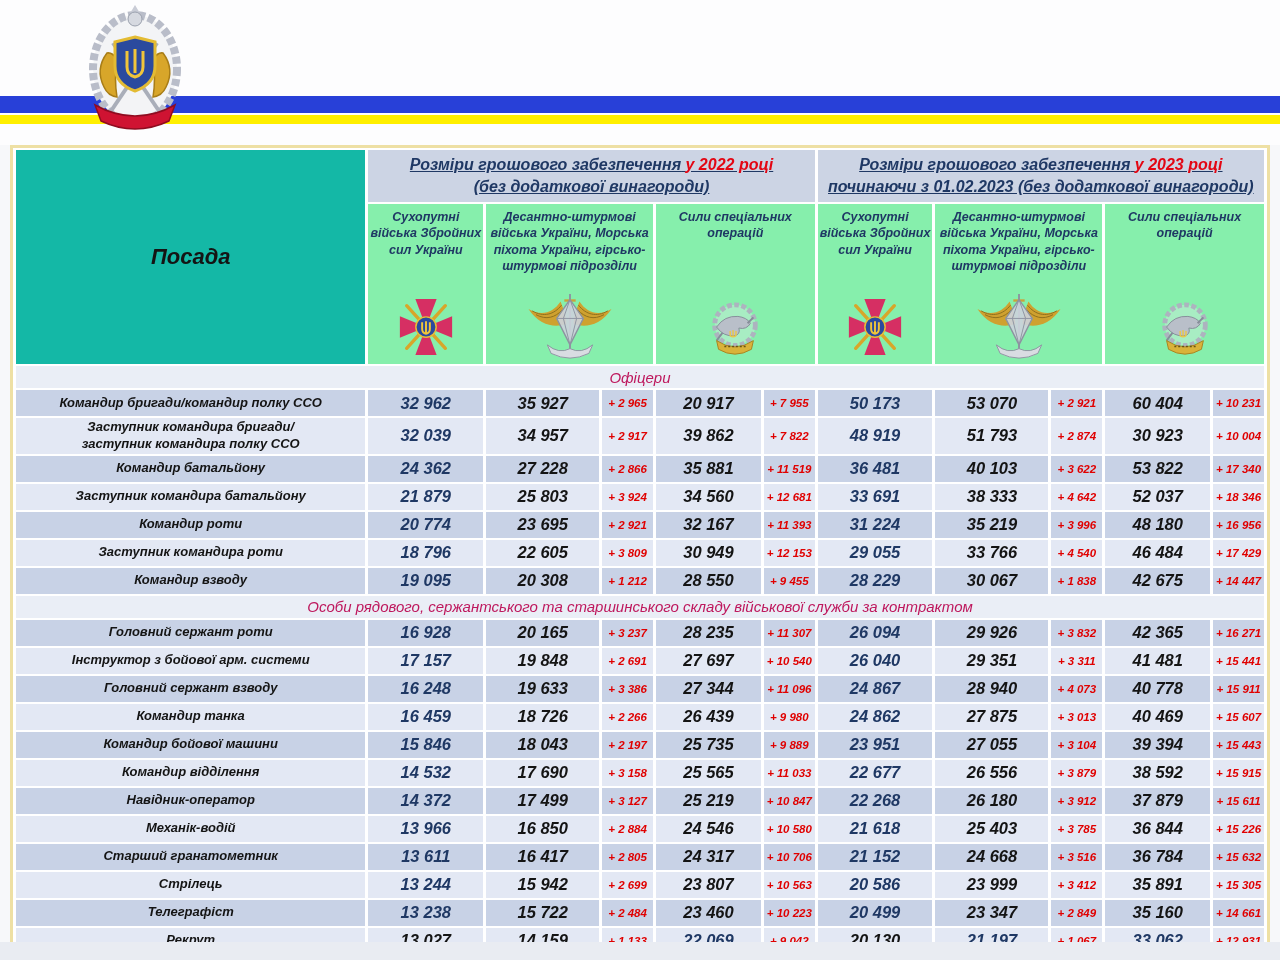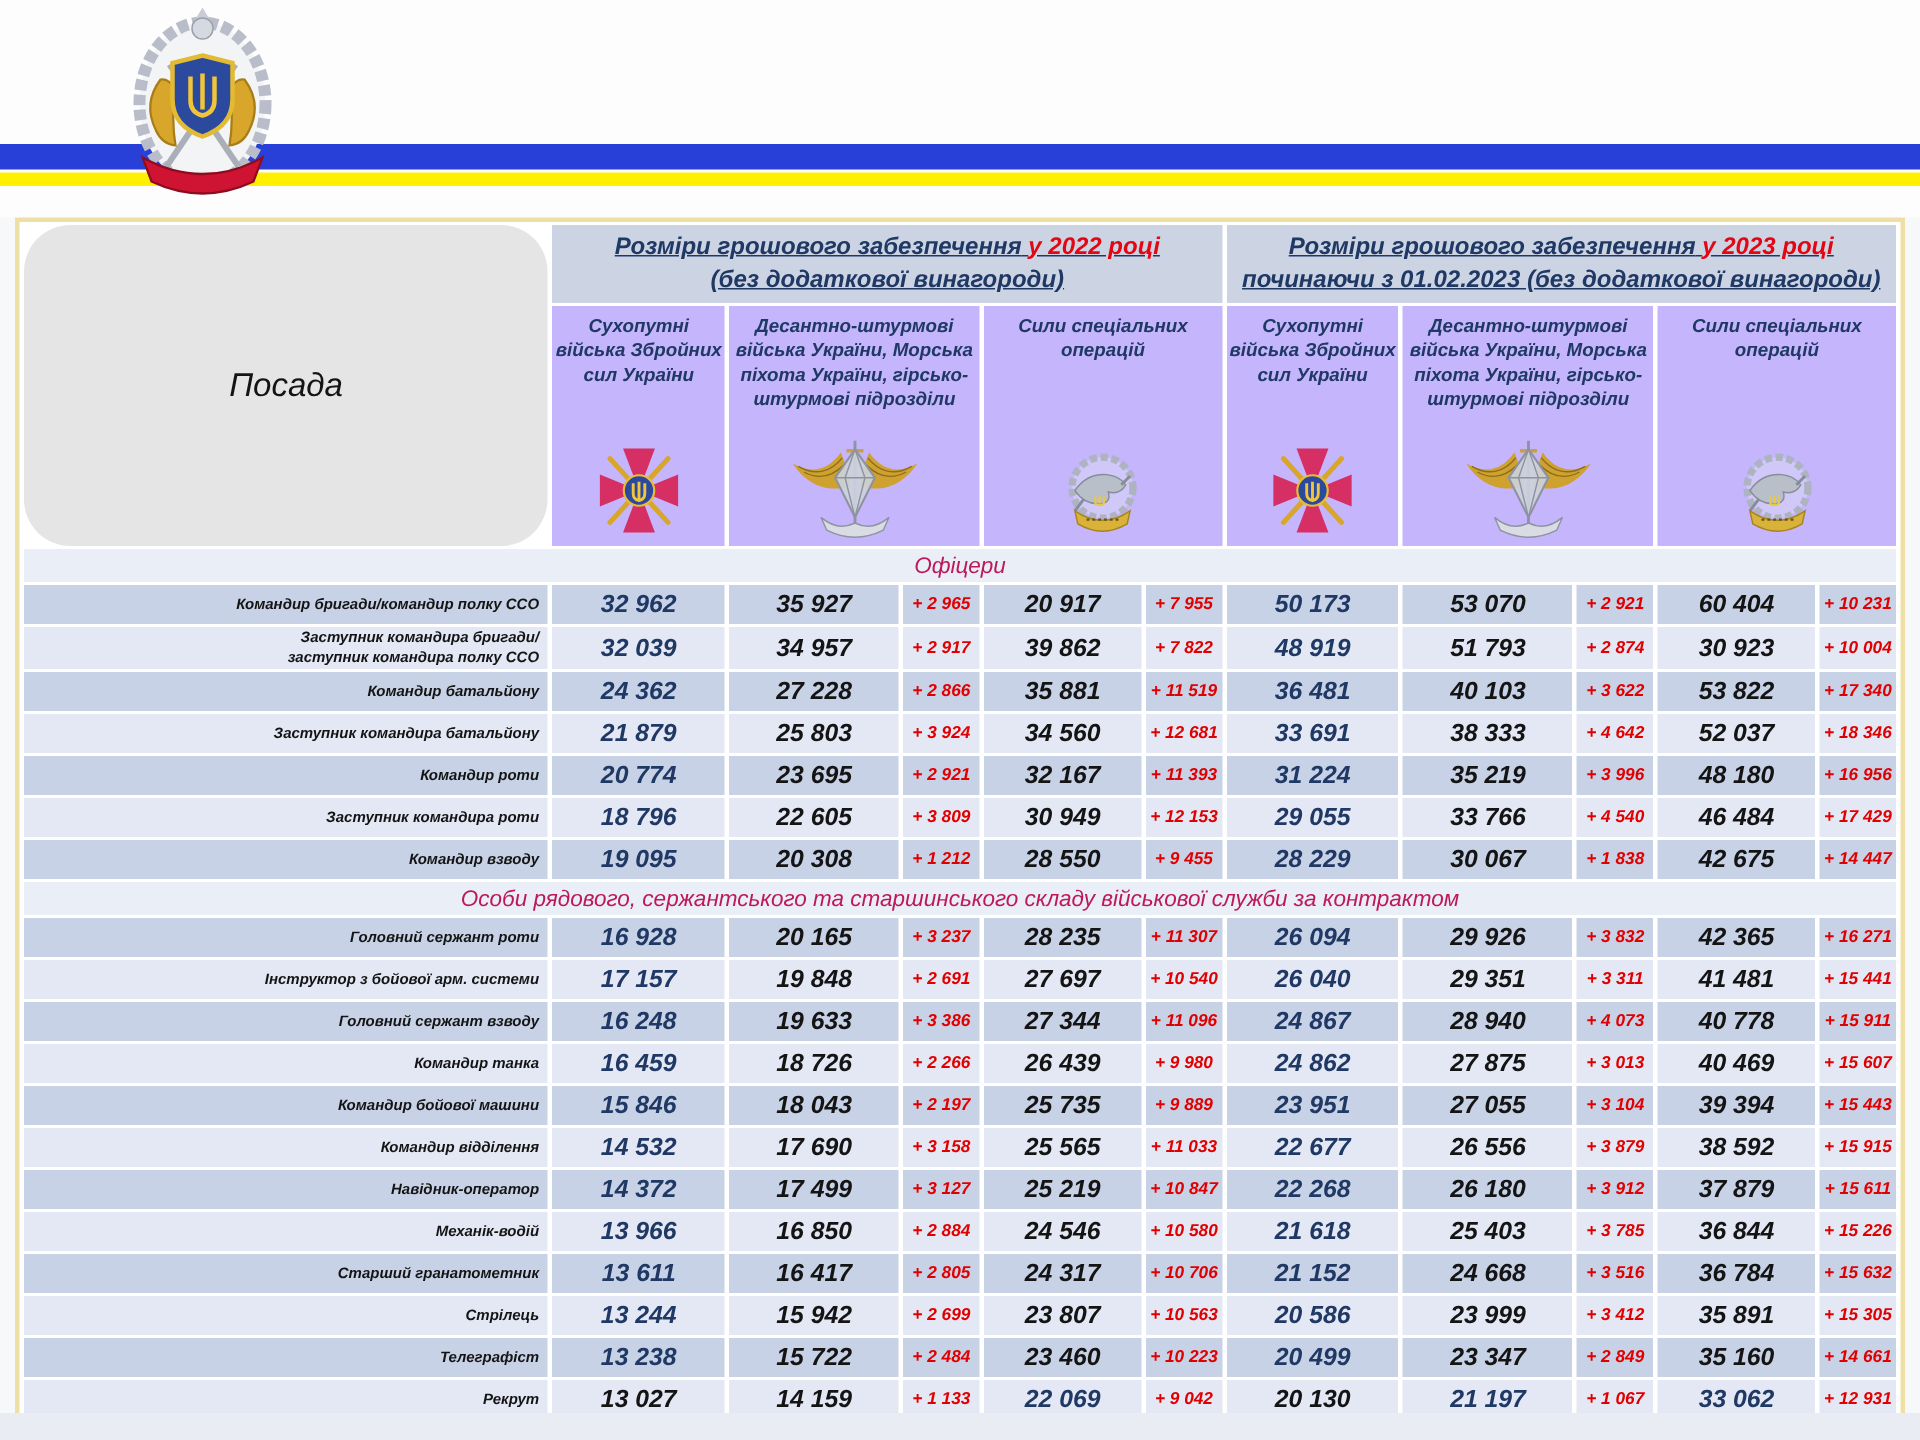--- a/index.html
+++ b/index.html
@@ -9,37 +9,37 @@
   .stripe-blue{position:absolute;top:96px;left:0;right:0;height:17px;background:#2840d8;}
   .stripe-yellow{position:absolute;top:115px;left:0;right:0;height:9px;background:#ffef00;}
   .mod-emblem{position:absolute;left:83px;top:3px;}
   .main-title{position:absolute;left:210px;right:10px;top:40px;margin:0;text-align:center;
       font-family:"Liberation Serif",serif;font-weight:bold;font-style:italic;
       font-size:30px;color:#e30613;}
   .table-wrap{position:absolute;left:10px;top:145px;width:1260px;background:#ffffff;
       border:3px solid #eee0a4;box-sizing:border-box;}
   table{width:100%;border-collapse:separate;border-spacing:3px 2px;table-layout:fixed;}
   th,td{overflow:hidden;vertical-align:middle;}
-  .posada-header{background:#e5e5e5;color:#141414;font-weight:normal;font-style:italic;
-      font-size:22px;text-align:center;border-radius:31px;}
+  .posada-header{background:#14b8a6;color:#141414;font-weight:bold;font-style:italic;
+      font-size:22px;text-align:center;}
   .group-header{background:#ccd4e4;color:#1f3864;font-weight:bold;font-style:italic;
       font-size:16px;text-align:center;height:50px;line-height:1.4;text-decoration:underline;}
   .group-header .red{color:#e30613;}
-  th.branch{background:#c4b5fd;height:160px;padding:0;}
+  th.branch{background:#86efac;height:160px;padding:0;}
   .branch-inner{display:flex;flex-direction:column;height:100%;justify-content:space-between;
       align-items:center;padding:5px 2px 4px 2px;box-sizing:border-box;}
   .branch-name{color:#1f3864;font-weight:bold;font-style:italic;font-size:12.5px;
       text-align:center;line-height:1.3;}
   .emblem{flex:0 0 auto;margin-top:2px;}
   td.section-header{background:#eaeef6;color:#be185d;font-style:italic;font-size:15px;
       text-align:center;height:20px;}
   tbody td{height:24px;}
   tr.dark td{background:#c8d2e6;}
   tr.light td{background:#e3e8f4;}
-  td.pos{text-align:right;padding:1px 6px;font-weight:bold;font-style:italic;font-size:10px;
+  td.pos{text-align:center;padding:1px 6px;font-weight:bold;font-style:italic;font-size:13px;
       color:#141414;white-space:pre-line;line-height:1.3;}
   td.val{text-align:center;font-weight:bold;font-style:italic;font-size:16.5px;}
   td.val.navy{color:#1f3864;}
   td.val.black{color:#141414;}
   td.delta{text-align:center;font-weight:bold;font-style:italic;font-size:11.5px;
       color:#e00000;white-space:nowrap;}
   .footer-strip{position:absolute;left:0;right:0;bottom:0;height:18px;background:#e9ecf2;}
 </style>
 </head>
 <body>

